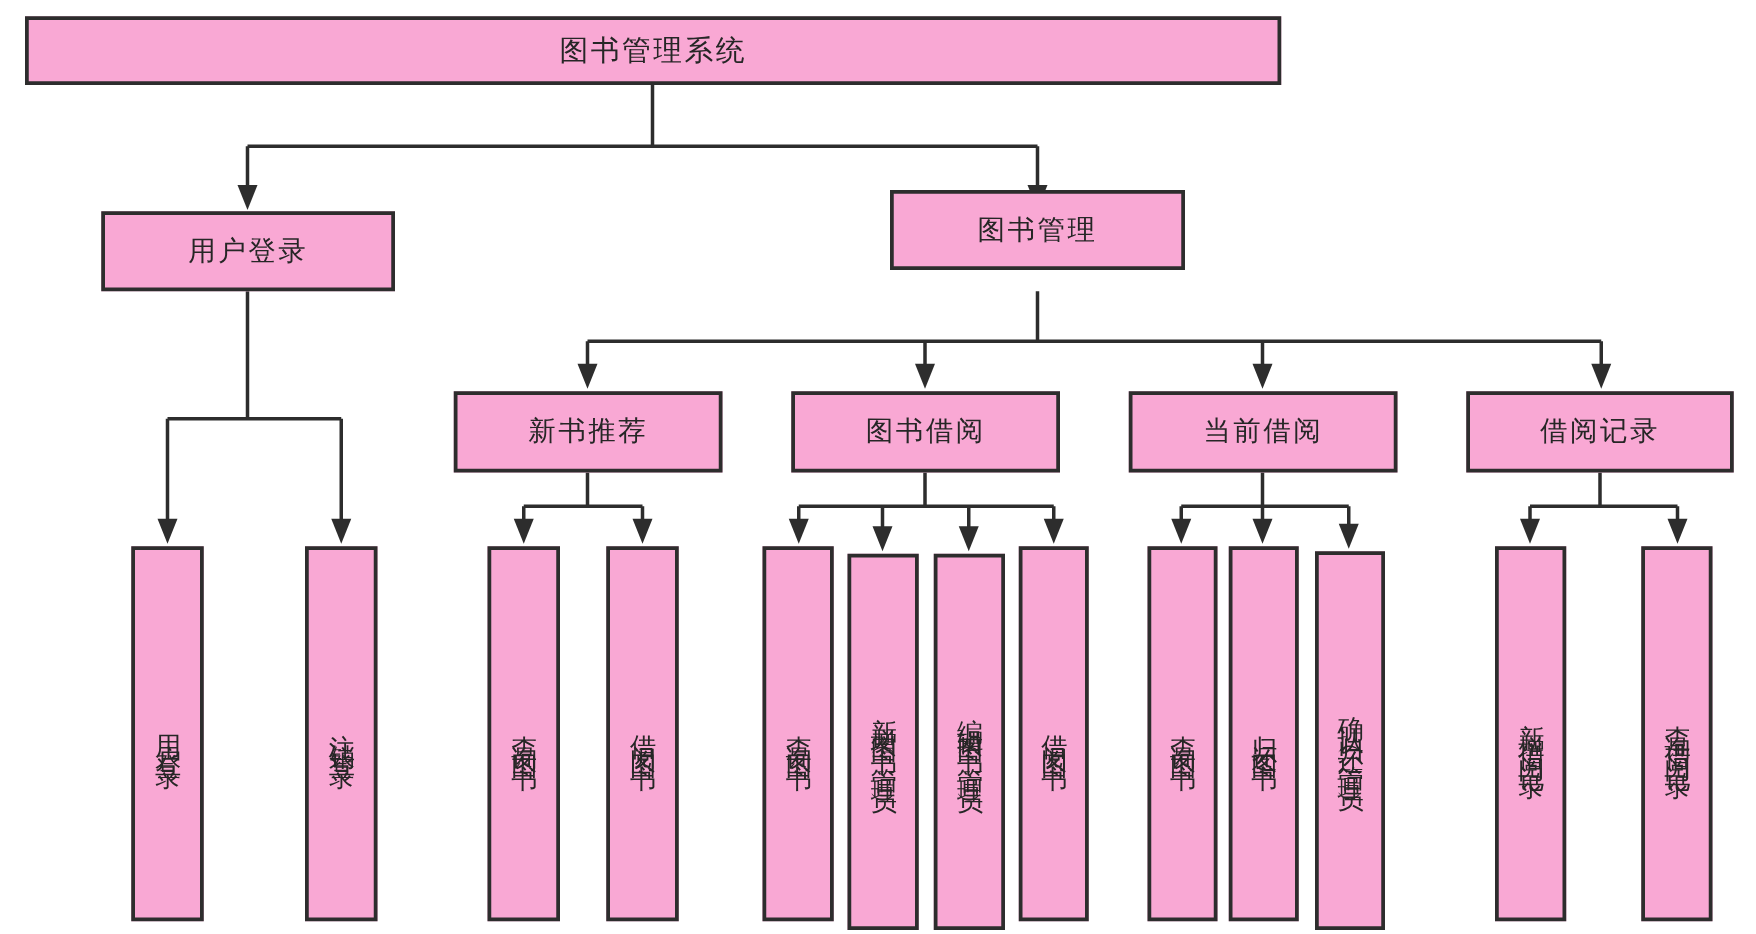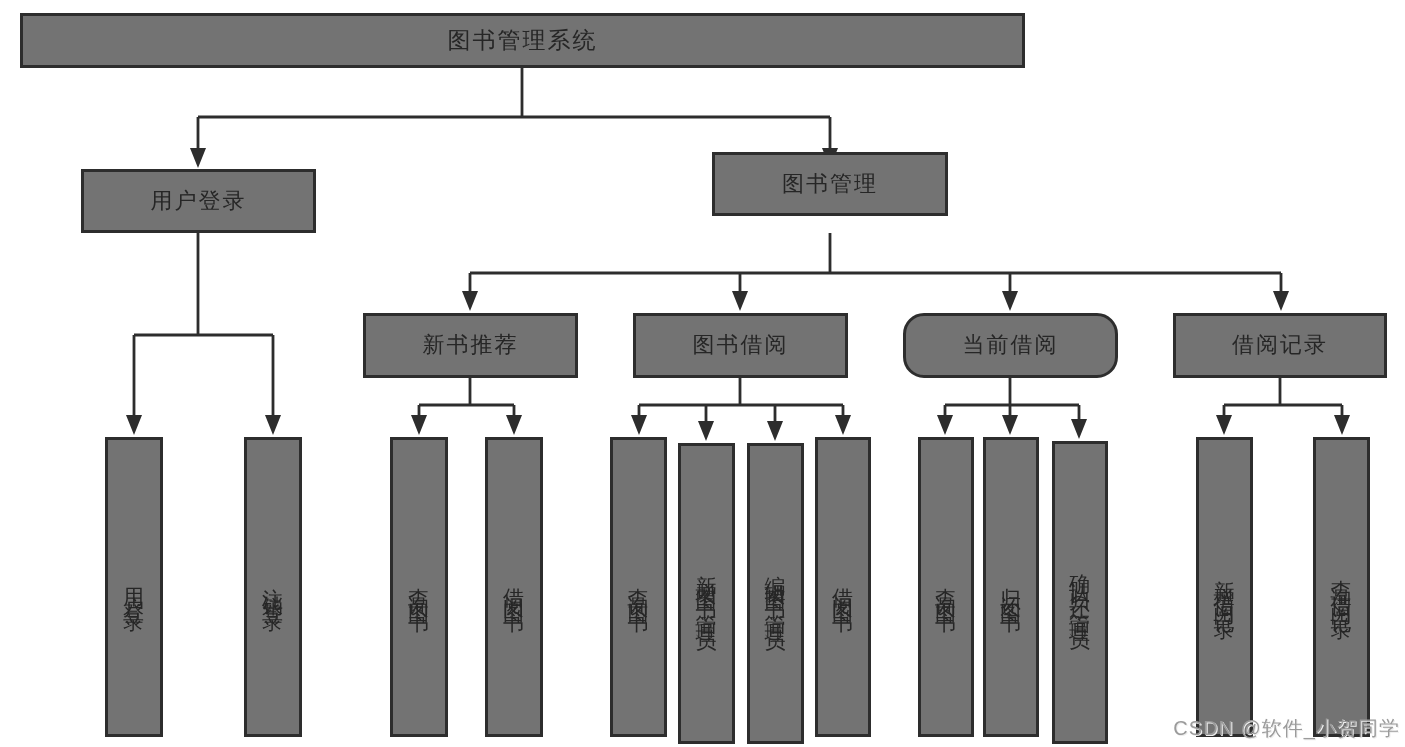--- a/index.html
+++ b/index.html
@@ -14,21 +14,21 @@
   }
   svg.connectors {
     position: absolute;
     left: 0; top: 0;
     width: 1405px; height: 747px;
     pointer-events: none;
   }
   .box {
     position: absolute;
     box-sizing: border-box;
-    background: #737373;
+    background: #f9a8d4;
     border: 3px solid #2d2d2d;
     display: flex;
     align-items: center;
     justify-content: center;
     text-align: center;
   }
   .box .lbl {
     font-size: 22px;
     letter-spacing: 2px;
     line-height: 1.2;
@@ -108,21 +108,21 @@
   <div class="box" style="left:712px; top:152px; width:236px; height:64px;">
     <span class="lbl">图书管理</span>
   </div>
 
   <div class="box" style="left:363px; top:313px; width:215px; height:65px;">
     <span class="lbl">新书推荐</span>
   </div>
   <div class="box" style="left:633px; top:313px; width:215px; height:65px;">
     <span class="lbl">图书借阅</span>
   </div>
-  <div class="box" style="left:903px; top:313px; width:215px; height:65px;border-radius:21px;">
+  <div class="box" style="left:903px; top:313px; width:215px; height:65px;">
     <span class="lbl">当前借阅</span>
   </div>
   <div class="box" style="left:1173px; top:313px; width:214px; height:65px;">
     <span class="lbl">借阅记录</span>
   </div>
 
   <div class="box v" style="left:105px; top:437px; width:58px; height:300px;">
     <span class="lbl">用户登录</span>
   </div>
   <div class="box v" style="left:244px; top:437px; width:58px; height:300px;">
@@ -159,15 +159,14 @@
     <span class="lbl">确认归还（管理员）</span>
   </div>
 
   <div class="box v" style="left:1196px; top:437px; width:57px; height:300px;">
     <span class="lbl">新增借阅记录</span>
   </div>
   <div class="box v" style="left:1313px; top:437px; width:57px; height:300px;">
     <span class="lbl">查询借阅记录</span>
   </div>
 
-  <div class="watermark">CSDN @软件_小贺同学</div>
 
 </div>
 
 </body></html>

